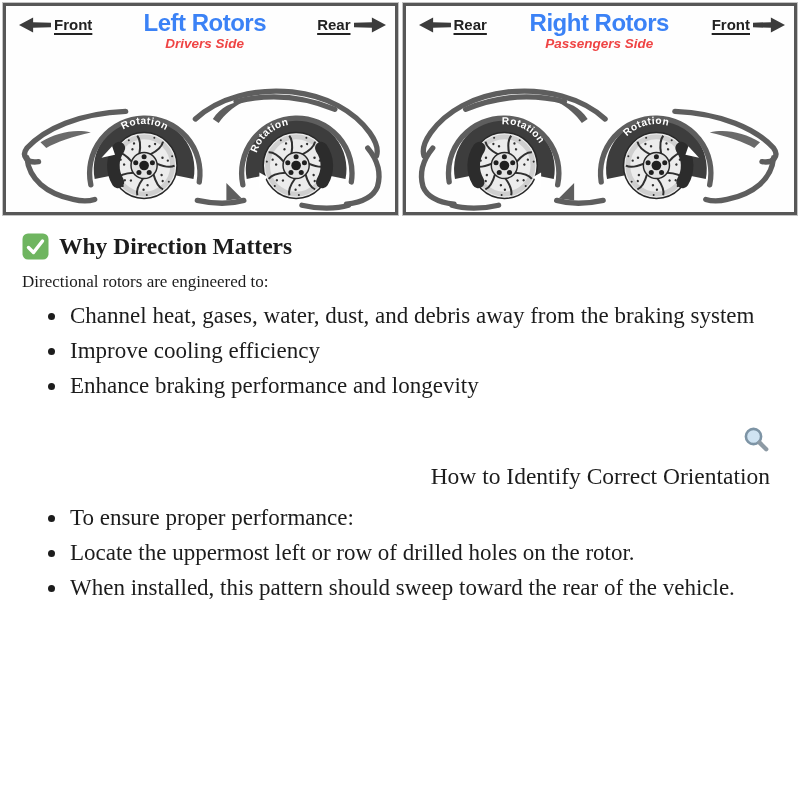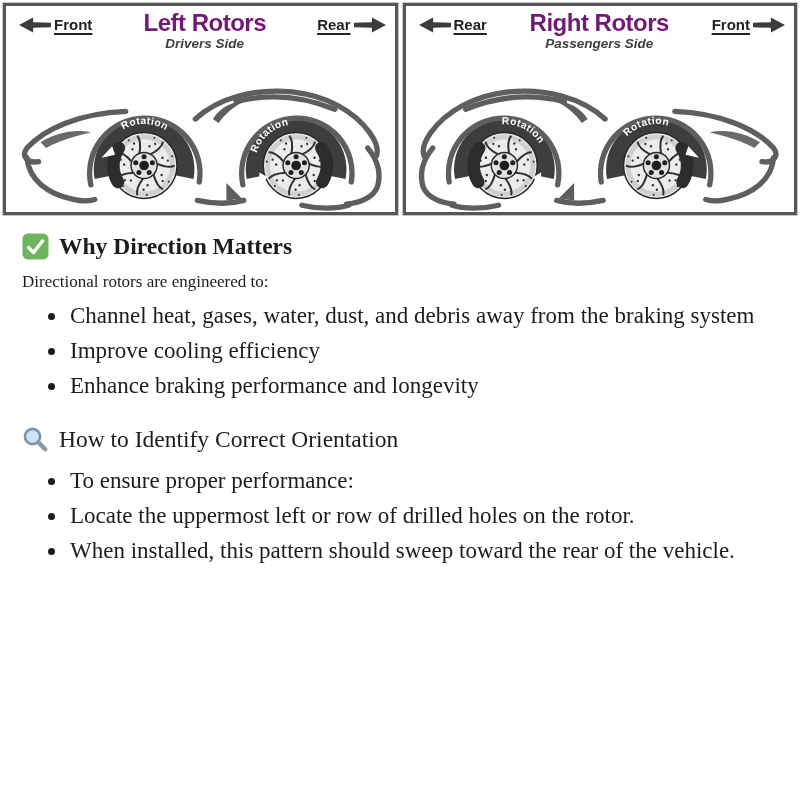--- a/index.html
+++ b/index.html
@@ -15,33 +15,33 @@
     background:#fefefe;height:206px;overflow:hidden;
   }
   .panel-header{
     display:flex;justify-content:space-between;align-items:flex-start;
     padding:7px 9px 0 13px;height:46px;
     font-family:"Liberation Sans","DejaVu Sans",sans-serif;
   }
   .dir{display:flex;align-items:center;gap:3px;margin-top:3px;font-weight:bold;font-size:15px;color:#222;}
   .dir .dir-text{text-decoration:underline;text-decoration-thickness:2px;text-underline-offset:3px;}
   .titles{text-align:center;margin-top:-3px;}
-  .panel-title{font-size:24px;font-weight:bold;line-height:1.05;color:#701a75;letter-spacing:-0.5px;}
-  .panel-subtitle{font-size:13.5px;font-weight:bold;font-style:italic;margin-top:1px;color:#404040;}
+  .panel-title{font-size:24px;font-weight:bold;line-height:1.05;color:#3b82f6;letter-spacing:-0.5px;}
+  .panel-subtitle{font-size:13.5px;font-weight:bold;font-style:italic;margin-top:1px;color:#ef4444;}
   .car-svg{display:block;width:100%;height:153px;}
   
   .content{padding:0 30px 0 22px;}
   .intro{font-size:23px;line-height:1.53;margin:10px 0 0 0;max-width:710px;}
   .heading{display:flex;align-items:flex-end;gap:10px;margin:18px 0 0 0;font-size:23.5px;}
   .heading.bold{font-weight:bold;}
   .heading .emoji{flex:0 0 auto;display:inline-flex;}
   .lead{font-size:17px;margin:12px 0 0 0;}
   ul{margin:6px 0 0 0;padding-left:46px;max-width:706px;list-style:disc;}
   li{font-size:23px;line-height:1.53;padding-left:2px;}
-  .heading.light{font-weight:normal;margin-top:22px;}
+  .heading.light{font-weight:normal;margin-top:22px;flex-direction:column;}
   ul.second{margin-top:10px;}
 </style>
 </head>
 <body>
 
 <div class="diagram">
 
   <div class="panel">
     <div class="panel-header">
       <div class="dir">

